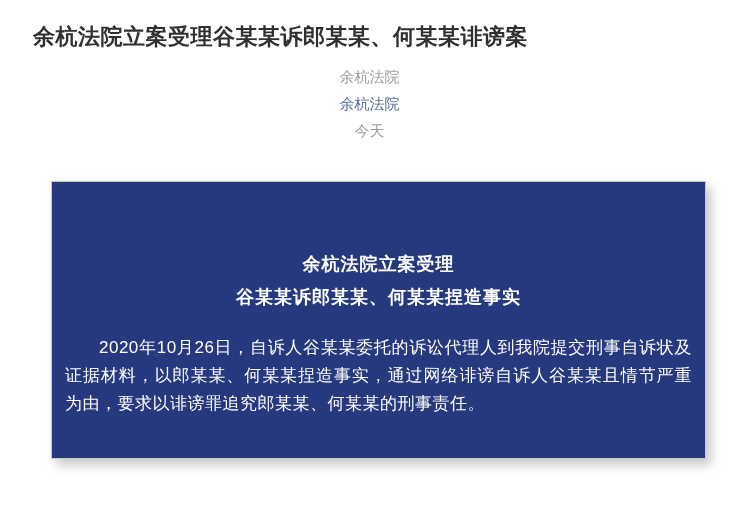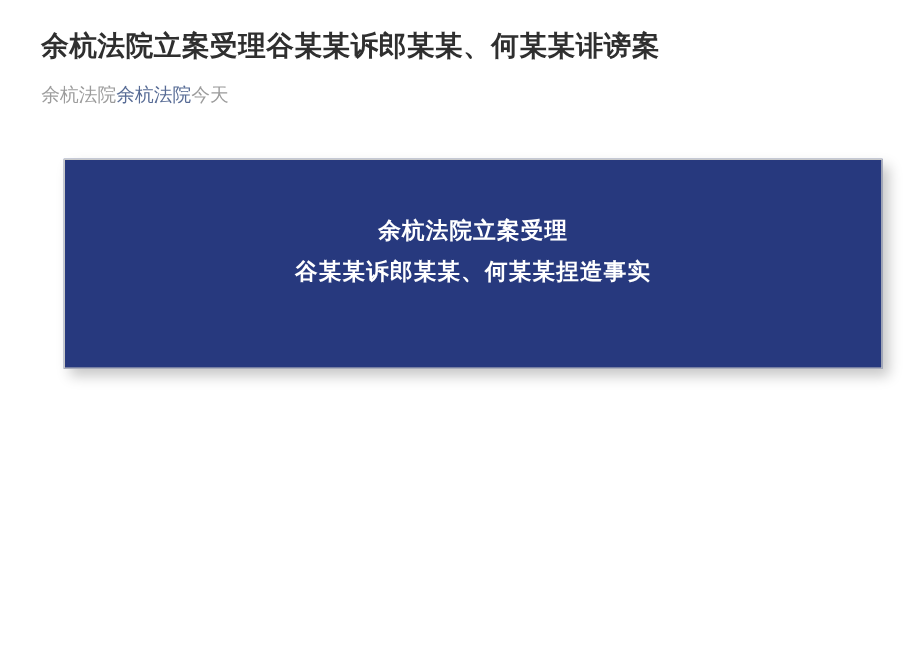--- a/index.html
+++ b/index.html
@@ -26,20 +26,22 @@
     font-weight: bold;
     color: #2f2f2f;
     letter-spacing: 0.5px;
   }
   .byline {
     margin-top: 18px;
     font-size: 15px;
     line-height: 17px;
     display: flex;
     align-items: center;
+    gap: 10px;
+    flex-direction: column;
   }
   .byline .muted {
     color: #9c9c9c;
   }
   .byline .account-link {
     color: #576b95;
     text-decoration: none;
     cursor: pointer;
   }
   .notice-card {
@@ -52,20 +54,21 @@
     padding: 40px 13px 40px 13px;
     color: #ffffff;
   }
   .card-title {
     text-align: center;
     font-weight: bold;
     font-size: 18px;
     line-height: 33px;
     margin-bottom: 20px;
     letter-spacing: 1px;
+    margin-top: 26px;
   }
   .notice-card p {
     margin: 0;
     font-size: 17px;
     line-height: 28px;
     text-indent: 2em;
     text-align: justify;
     letter-spacing: 0.5px;
   }
   .notice-card p + p {
@@ -83,15 +86,16 @@
     <span class="muted">余杭法院</span>
     <a class="account-link">余杭法院</a>
     <span class="muted">今天</span>
   </div>
 
   <div class="notice-card">
     <div class="card-title">
       <div>余杭法院立案受理</div>
       <div>谷某某诉郎某某、何某某捏造事实</div>
     </div>
+    <p>2020年10月26日，自诉人谷某某委托的诉讼代理人到我院提交刑事自诉状及证据材料，以郎某某、何某某捏造事实，通过网络诽谤自诉人谷某某且情节严重为由，要求以诽谤罪追究郎某某、何某某的刑事责任。</p>
   </div>
 
 </div>
 
 </body></html>

